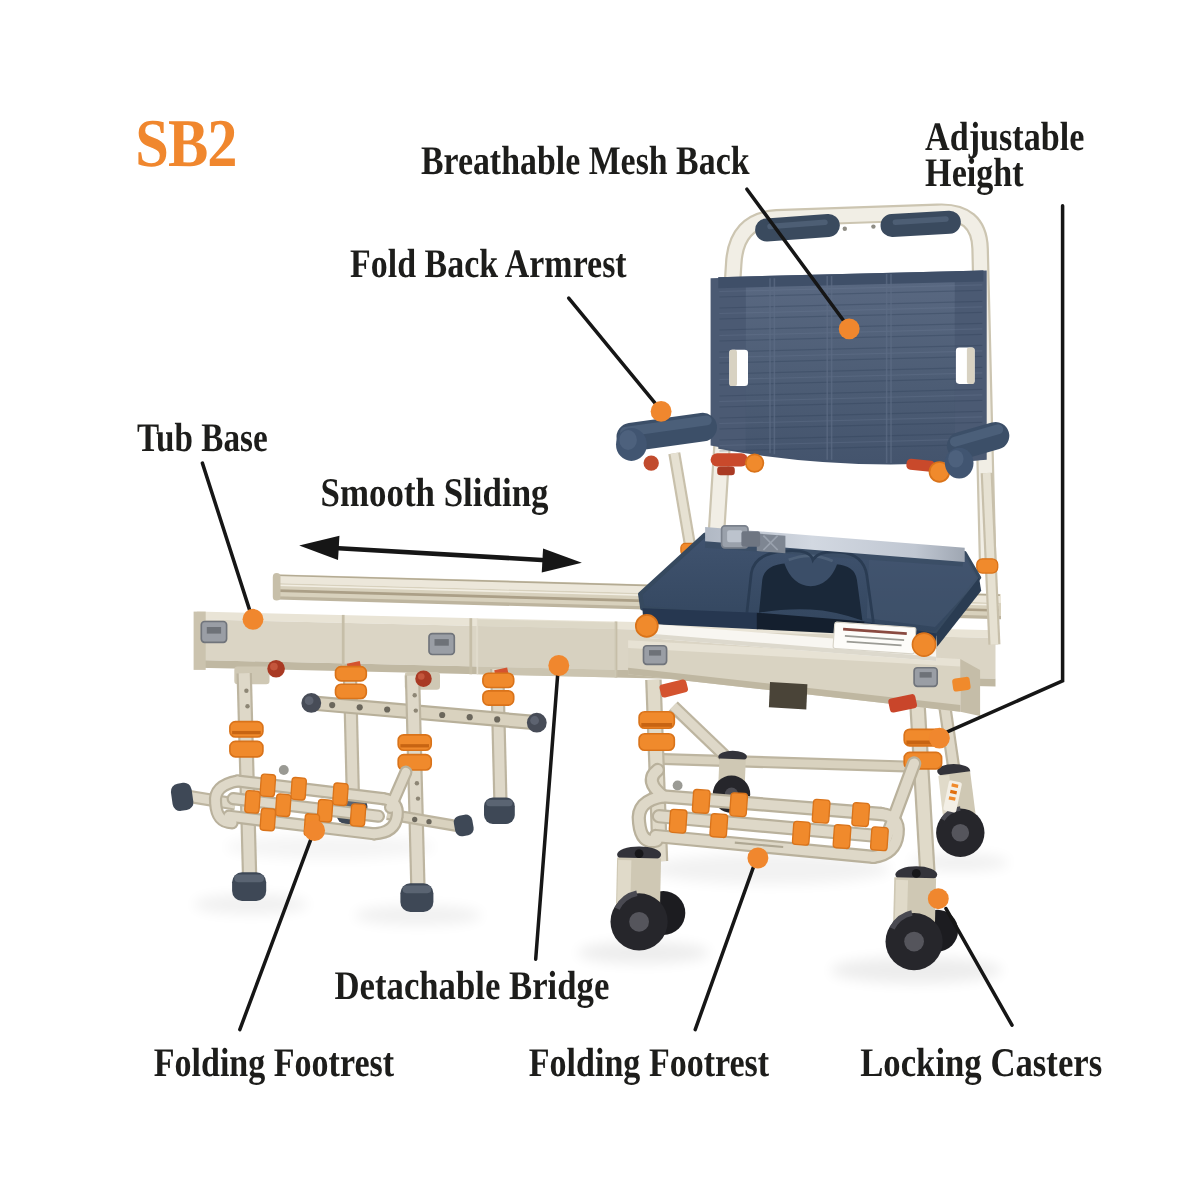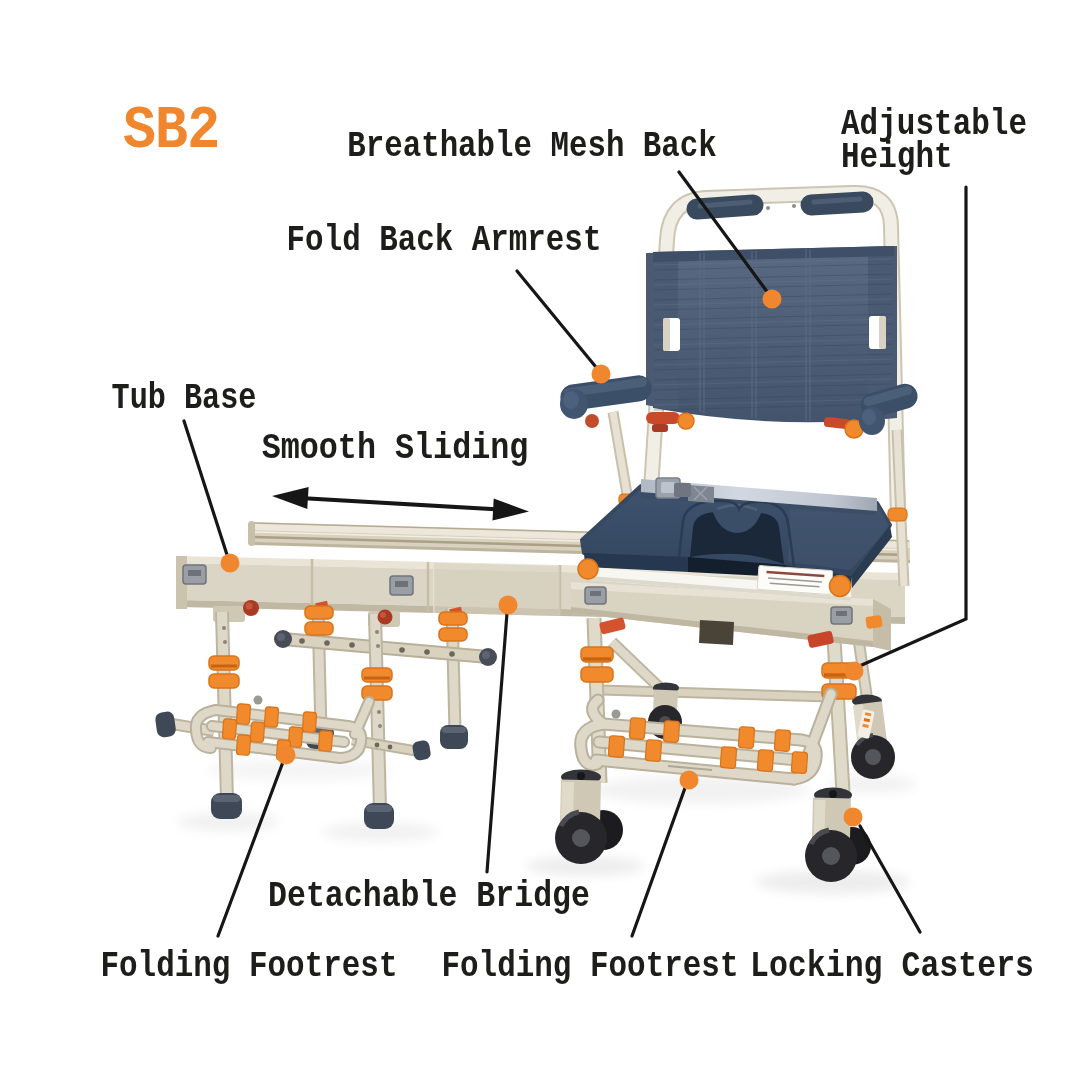--- a/index.html
+++ b/index.html
@@ -1,17 +1,17 @@
 <!DOCTYPE html>
 <html><head>
 <meta charset="utf-8">
 <style>
   html,body{margin:0;padding:0;background:#ffffff;}
   #stage{position:relative;width:1080px;height:1080px;background:#ffffff;overflow:hidden;
-         font-family:Liberation Mono, monospace;}
+         font-family:Liberation Serif, serif;}
   #art{position:absolute;left:0;top:0;width:1080px;height:1080px;}
   .callout{position:absolute;font-weight:bold;color:#1d1d1b;font-size:37px;line-height:33px;
            white-space:nowrap;transform-origin:left top;}
   .centered{transform-origin:center top;}
   #lbl-sb2{left:123px;top:100px;font-size:62px;line-height:62px;color:#f0872e;
            transform:scaleX(0.886);letter-spacing:-1px;}
   #lbl-mesh{left:532px;top:130px;transform:translateX(-50%) scaleX(0.832);}
   #lbl-adj{left:841px;top:108px;transform:scaleX(0.838);white-space:normal;width:230px;}
   #lbl-arm{left:444px;top:224px;transform:translateX(-50%) scaleX(0.834);}
   #lbl-tub{left:184px;top:382px;transform:translateX(-50%) scaleX(0.816);}

